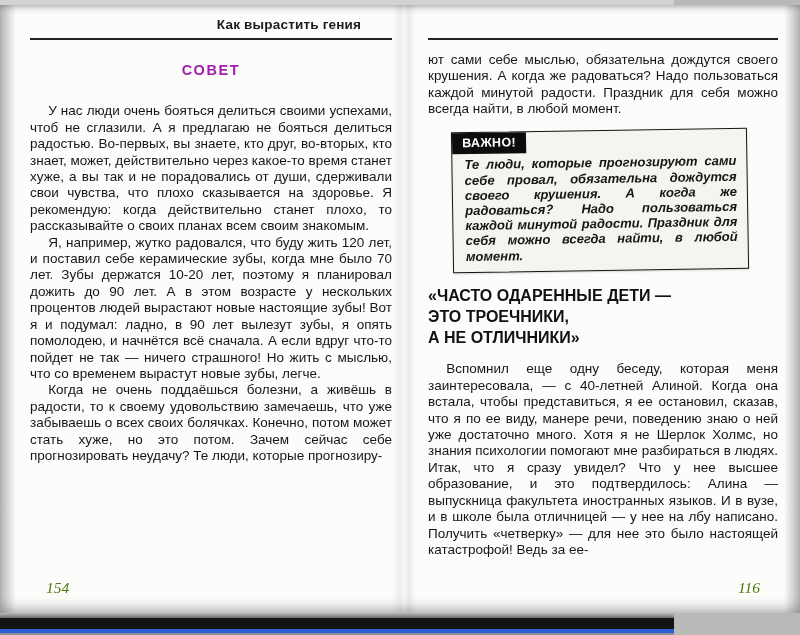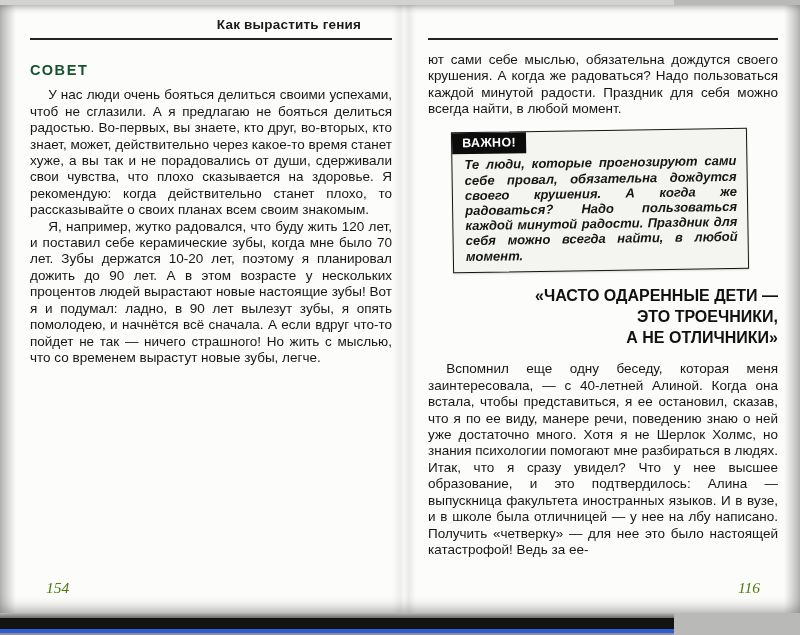--- a/index.html
+++ b/index.html
@@ -29,33 +29,33 @@
   .page-left  .running-head { transform:translateX(78px); }
   .page-right .running-head { transform:translateX(-95px); }
   .headrule { position:absolute; top:33px; left:0; right:0; height:2px; background:#242424; }
 
   .pagebody { position:absolute; top:47px; left:0; right:0; height:530px; overflow:hidden;
     font-size:13.5px; line-height:16.4px; color:#161616; text-align:justify;
     hyphens:auto; }
   .pagebody p { text-indent:1.35em; }
   .pagebody p.noindent { text-indent:0; }
 
-  .advice { text-align:left; color:#14532d; font-size:14.5px; font-weight:bold;
-    letter-spacing:1.6px; margin:10px 0 9px; }
+  .advice { text-align:center; color:#a21caf; font-size:14.5px; font-weight:bold;
+    letter-spacing:1.6px; margin:10px 0 25px; }
 
   .important { margin:12px 0 13px 24px; width:296px; border:1.6px solid #141414;
     background:#f4f4f0; padding:0 10px 8px 12px; transform:rotate(-0.9deg);
     box-shadow:0 1px 2px rgba(0,0,0,.15); }
   .important-label { display:inline-block; background:#0c0c0c; color:#ffffff;
     font-weight:bold; font-size:12.5px; letter-spacing:.4px;
     padding:2px 10px 3px; margin-left:-12px; }
   .important-text { font-weight:bold; font-style:italic; font-size:13px;
     line-height:15.2px; margin-top:3px; text-align:justify; text-indent:0 !important; }
 
-  .chapter-heading { text-align:right; font-weight:bold; font-size:16px;
+  .chapter-heading { text-align:left; font-weight:bold; font-size:16px;
     line-height:21px; margin:15px 0 13px; white-space:pre-line; color:#111; }
 
   .folio { position:absolute; bottom:16px;
     font-family:"Liberation Serif","DejaVu Serif",serif; font-style:italic;
     font-size:15.5px; color:#4d7c0f; }
   .page-left  .folio { left:16px; }
   .page-right .folio { right:18px; }
 
   .book-bottom { position:absolute; left:0; right:0; bottom:0; height:22px; }
   .bb-shade { height:5px; background:linear-gradient(#b9b9b7,#6c6c6a); }
@@ -76,20 +76,21 @@
         <span>Как вырастить гения</span>
       </div>
       <div class="headrule"></div>
 
       <div class="pagebody">
 
         <h3 class="advice">СОВЕТ</h3>
 
         <p>У нас люди очень бояться делиться своими успехами, чтоб не сглазили. А я предлагаю не бояться делиться радостью. Во-первых, вы знаете, кто друг, во-вторых, кто знает, может, действительно через какое-то время станет хуже, а вы так и не порадовались от души, сдерживали свои чувства, что плохо сказывается на здоровье. Я рекомендую: когда действительно станет плохо, то рассказывайте о своих планах всем своим знакомым.</p>
         <p>Я, например, жутко радовался, что буду жить 120 лет, и поставил себе керамические зубы, когда мне было 70 лет. Зубы держатся 10-20 лет, поэтому я планировал дожить до 90 лет. А в этом возрасте у нескольких процентов людей вырастают новые настоящие зубы! Вот я и подумал: ладно, в 90 лет вылезут зубы, я опять помолодею, и начнётся всё сначала. А если вдруг что-то пойдет не так — ничего страшного! Но жить с мыслью, что со временем вырастут новые зубы, легче.</p>
+        <p>Когда не очень поддаёшься болезни, а живёшь в радости, то к своему удовольствию замечаешь, что уже забываешь о всех своих болячках. Конечно, потом может стать хуже, но это потом. Зачем сейчас себе прогнозировать неудачу? Те люди, которые прогнозиру-</p>
       </div>
 
       <div class="folio">154</div>
     </div>
 
     <div class="page page-right">
       <div class="headrule"></div>
 
       <div class="pagebody">
         <p class="noindent">ют сами себе мыслью, обязательна дождутся своего крушения. А когда же радоваться? Надо пользоваться каждой минутой радости. Праздник для себя можно всегда найти, в любой момент.</p>

